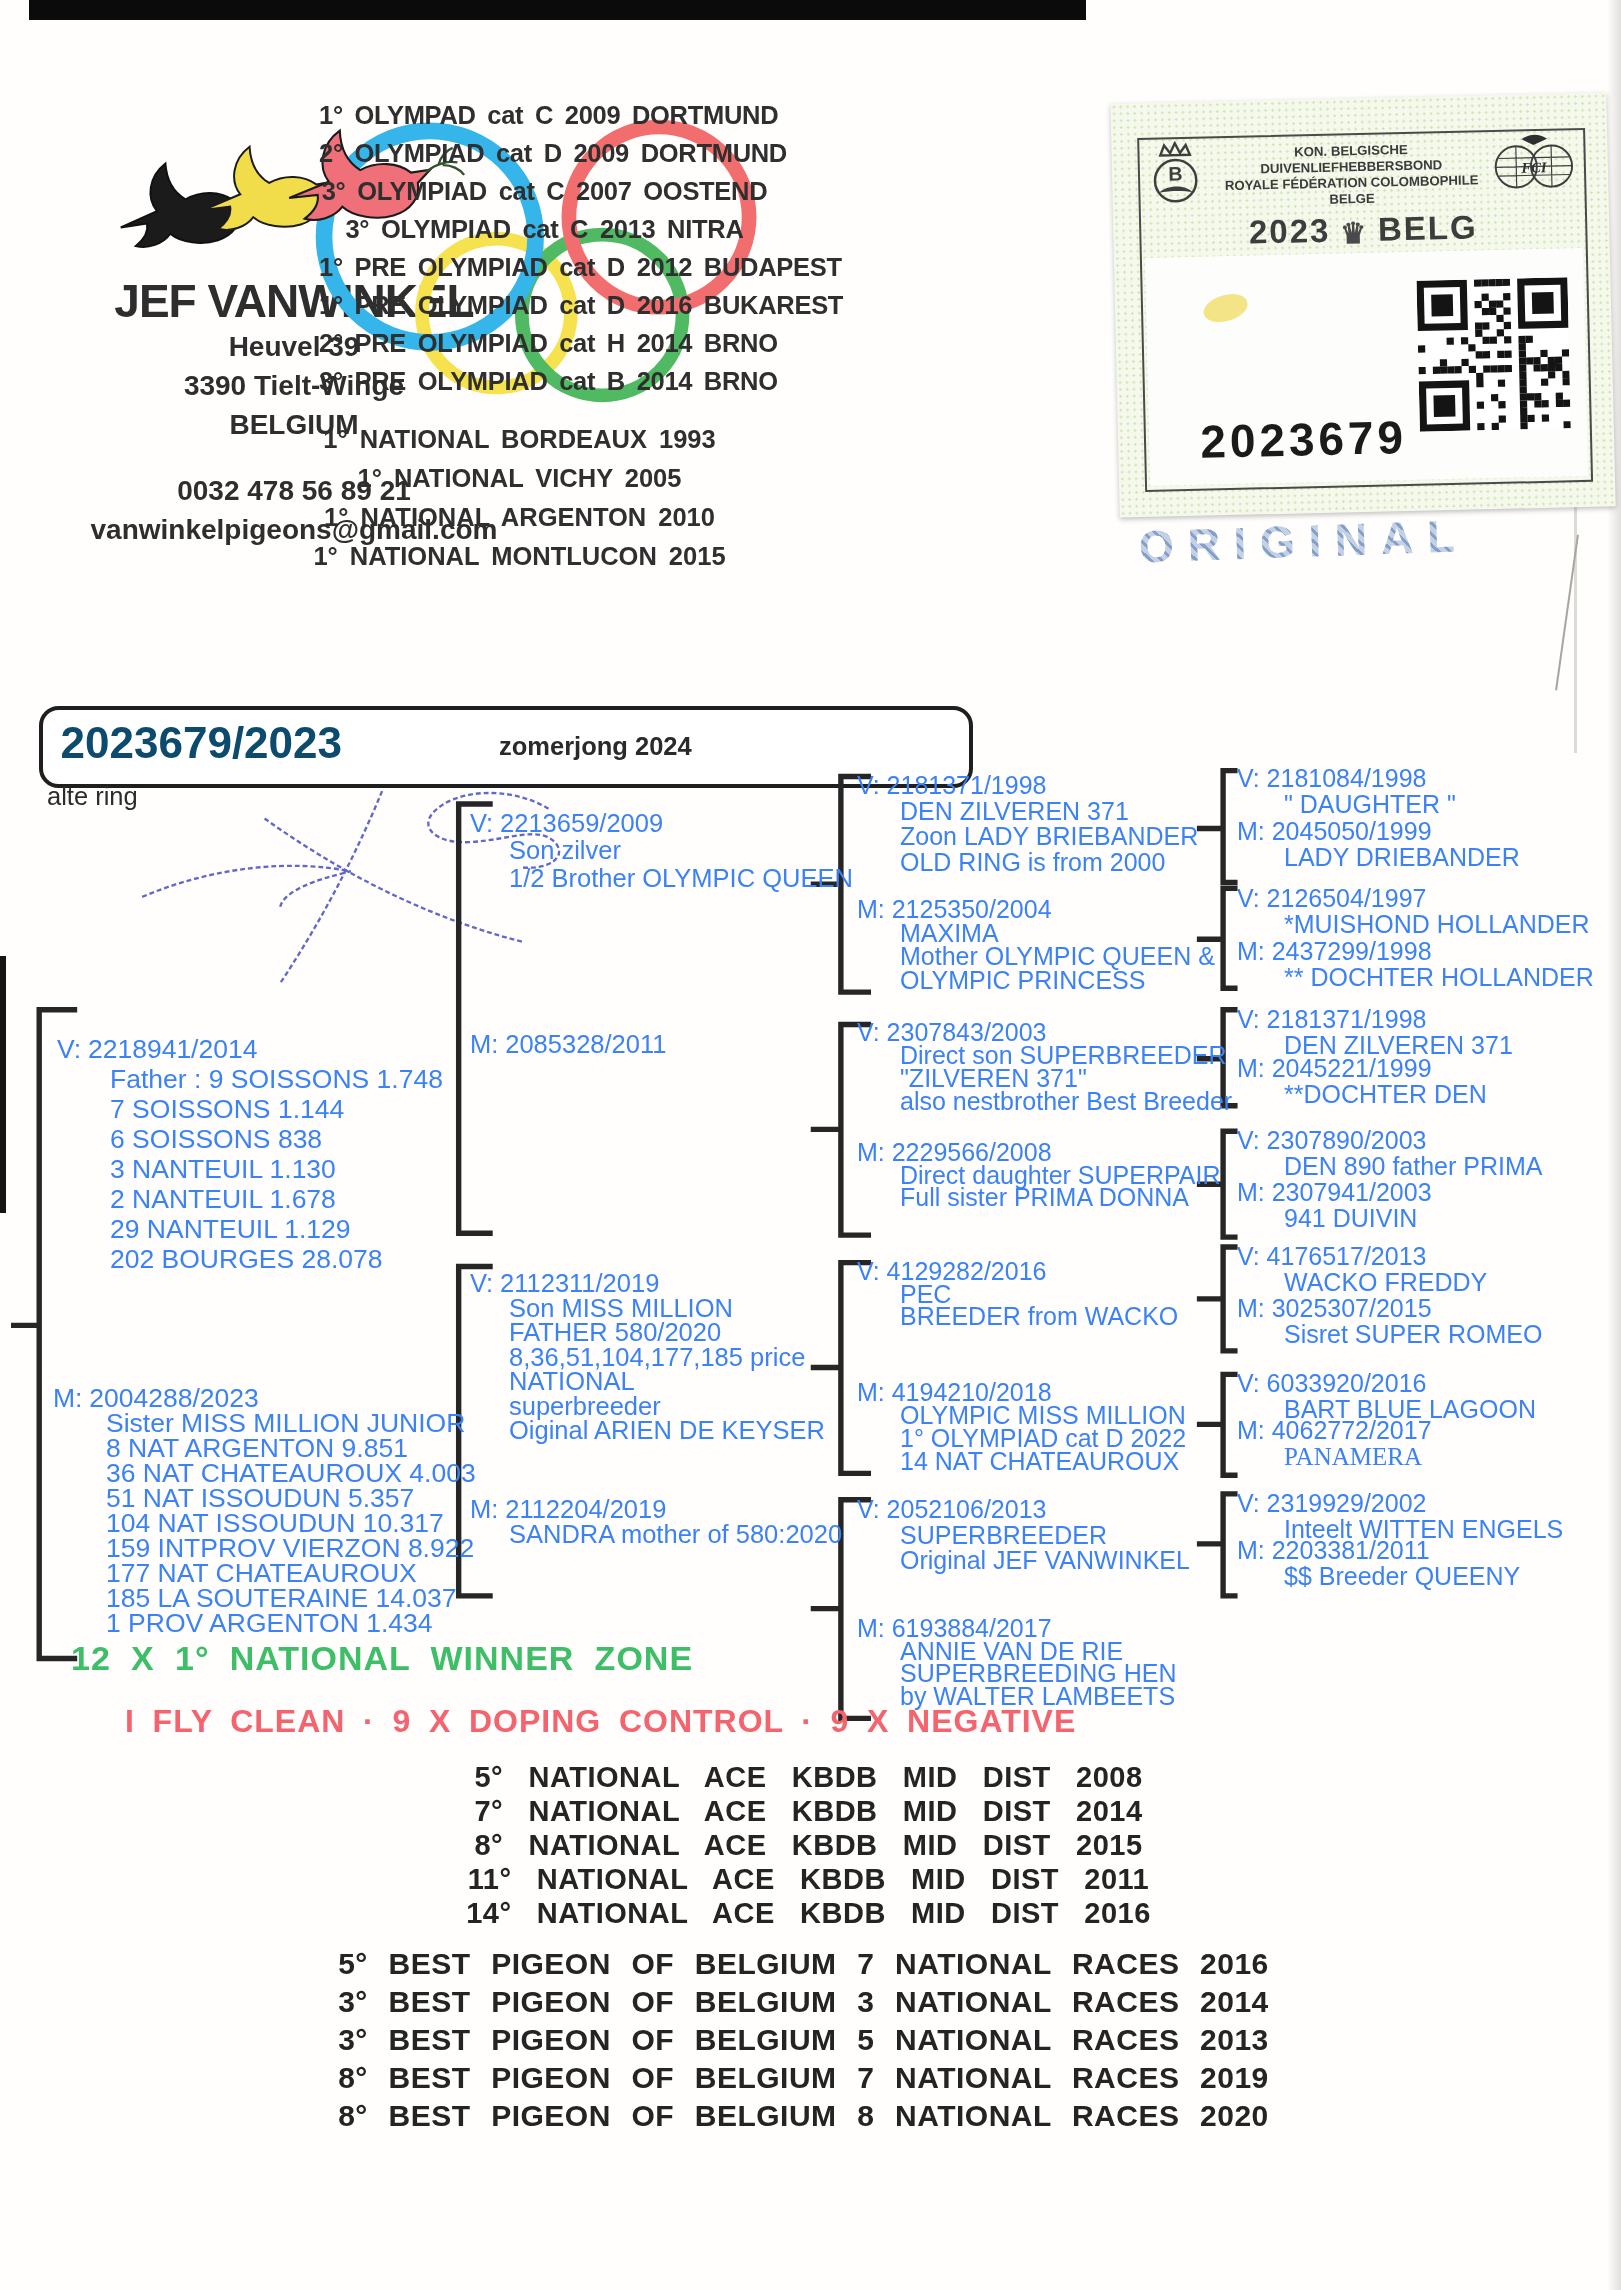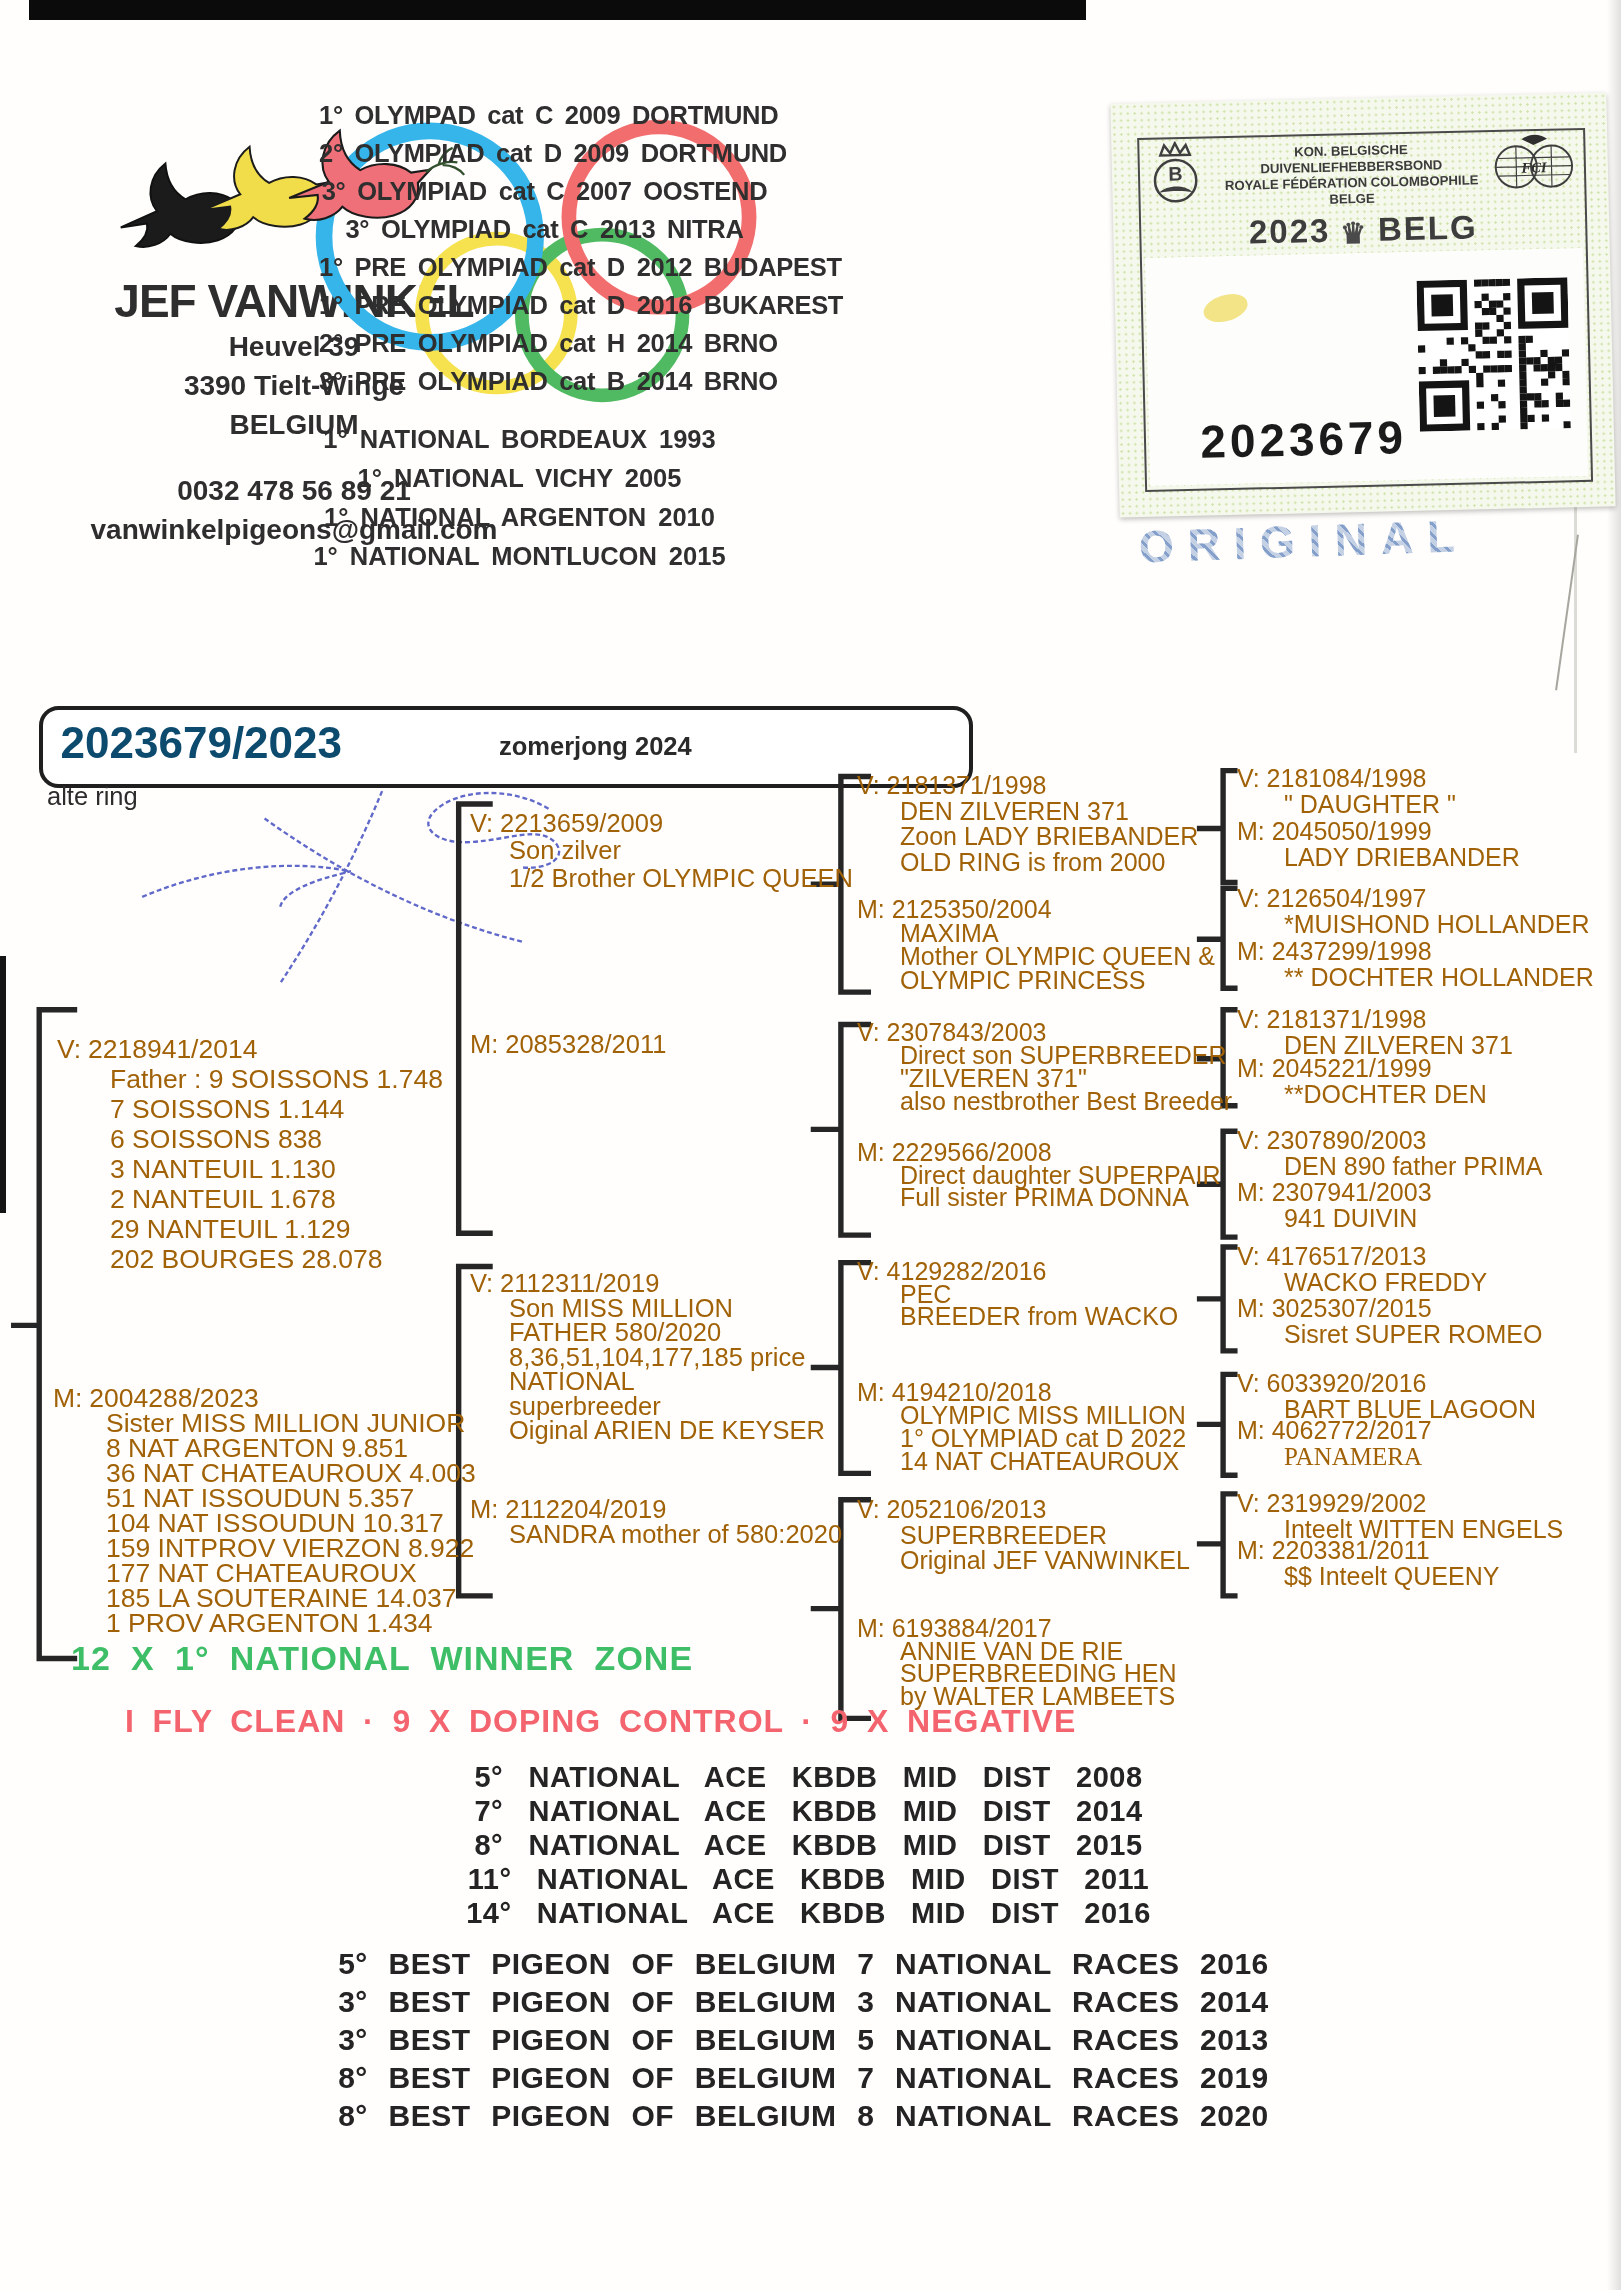--- a/index.html
+++ b/index.html
@@ -43,21 +43,21 @@
     background-image:repeating-linear-gradient(45deg,#89a3cc 0 2.9px,rgba(255,255,255,0) 2.9px 7.8px);
     -webkit-background-clip:text;background-clip:text;}
   
   .ringbox{left:39px;top:706px;width:926px;height:74px;border:4.9px solid #1f1f1f;border-radius:19.6px;background:#fff;}
   .ringid{position:absolute;left:17.6px;top:7.8px;font-size:44px;font-weight:bold;color:#0c4a6e;}
   .season{position:absolute;left:456px;top:21.6px;font-size:25.5px;font-weight:bold;color:#2a2a2a;}
   .altering{left:47px;top:782px;font-size:25.5px;color:#2c2c2c;}
   .sig{left:88px;top:750px;width:549px;height:235px;}
   
   .treelines{left:0;top:0;width:1621px;height:2291px;z-index:1;}
-  .node{position:absolute;white-space:nowrap;color:#a16207;z-index:2;}
+  .node{position:absolute;white-space:nowrap;color:#3b82f6;z-index:2;}
   .node .sx{margin-right:6.9px;}
   
   .greenline{left:71px;top:1639px;font-size:34px;font-weight:bold;letter-spacing:1px;word-spacing:9.8px;white-space:nowrap;z-index:4;}
   .redline{left:125px;top:1703px;font-size:32px;font-weight:bold;letter-spacing:1px;word-spacing:7.8px;white-space:nowrap;z-index:4;}
   
   .acelist{left:196px;top:1760px;width:1225px;text-align:center;font-weight:bold;color:#242424;z-index:3;}
   .acelist .li{font-size:29px;line-height:34px;word-spacing:16.7px;letter-spacing:0.5px;white-space:nowrap;}
   .bestlist{left:88px;top:1945px;width:1431px;text-align:center;font-weight:bold;color:#242424;z-index:3;}
   .bestlist .li{font-size:30px;line-height:38px;word-spacing:11.8px;letter-spacing:0.5px;white-space:nowrap;}
 </style>
@@ -420,21 +420,21 @@
       <div class="node" style="left: 1237px; top: 1418px; font-size: 25px; line-height: 25.5px;">
         <div><span class="sx">M:</span><span>4062772/2017</span></div>
         <div style="padding-left: 47px; font-family: Liberation Serif, serif;">PANAMERA</div>
       </div>
       <div class="node" style="left: 1237px; top: 1491px; font-size: 25px; line-height: 25.5px;">
         <div><span class="sx">V:</span><span>2319929/2002</span></div>
         <div style="padding-left: 47px;">Inteelt WITTEN ENGELS</div>
       </div>
       <div class="node" style="left: 1237px; top: 1538px; font-size: 25px; line-height: 25.5px;">
         <div><span class="sx">M:</span><span>2203381/2011</span></div>
-        <div style="padding-left: 47px;">$$ Inteelt QUEENY</div>
+        <div style="padding-left: 47px;">$$ Breeder QUEENY</div>
       </div>
     </div>
 
   <div class="abs greenline" style="color:#3fbe68">12 X 1° NATIONAL WINNER ZONE</div>
   <div class="abs redline" style="color:#f4646e">I FLY CLEAN · 9 X DOPING CONTROL · 9 X NEGATIVE</div>
 
   <div class="abs acelist">
       <div class="li">5° NATIONAL ACE KBDB MID DIST 2008</div>
       <div class="li">7° NATIONAL ACE KBDB MID DIST 2014</div>
       <div class="li">8° NATIONAL ACE KBDB MID DIST 2015</div>

